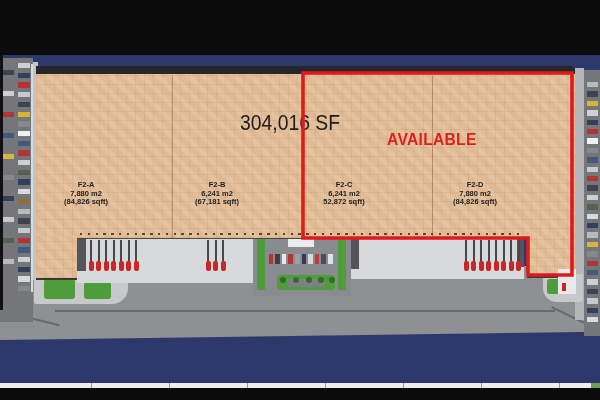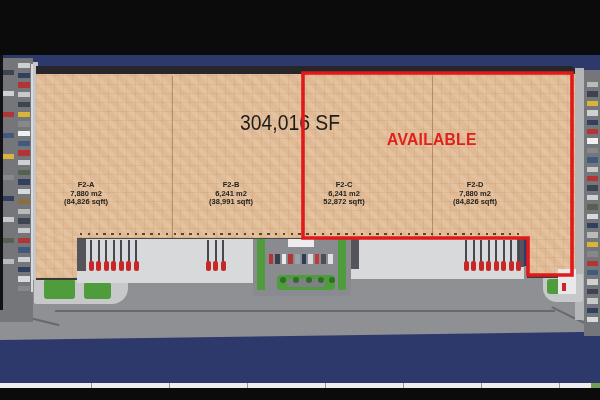--- a/index.html
+++ b/index.html
@@ -255,24 +255,24 @@
     </div>
 
   <div class="main-title">304,016 SF</div>
   <div class="available-label">AVAILABLE</div>
 
   <div class="unit-label" style="left:41px">
     <div>F2-A</div>
     <div>7,880 m2</div>
     <div>(84,826 sqft)</div>
   </div>
-  <div class="unit-label" style="left:186px">
+  <div class="unit-label" style="left:172px">
     <div>F2-B</div>
     <div>6,241 m2</div>
-    <div>(38,991 sqft)</div>
+    <div>(67,181 sqft)</div>
   </div>
   <div class="unit-label" style="left:299px">
     <div>F2-C</div>
     <div>6,241 m2</div>
     <div>52,872 sqft)</div>
   </div>
   <div class="unit-label" style="left:430px">
     <div>F2-D</div>
     <div>7,880 m2</div>
     <div>(84,826 sqft)</div>

